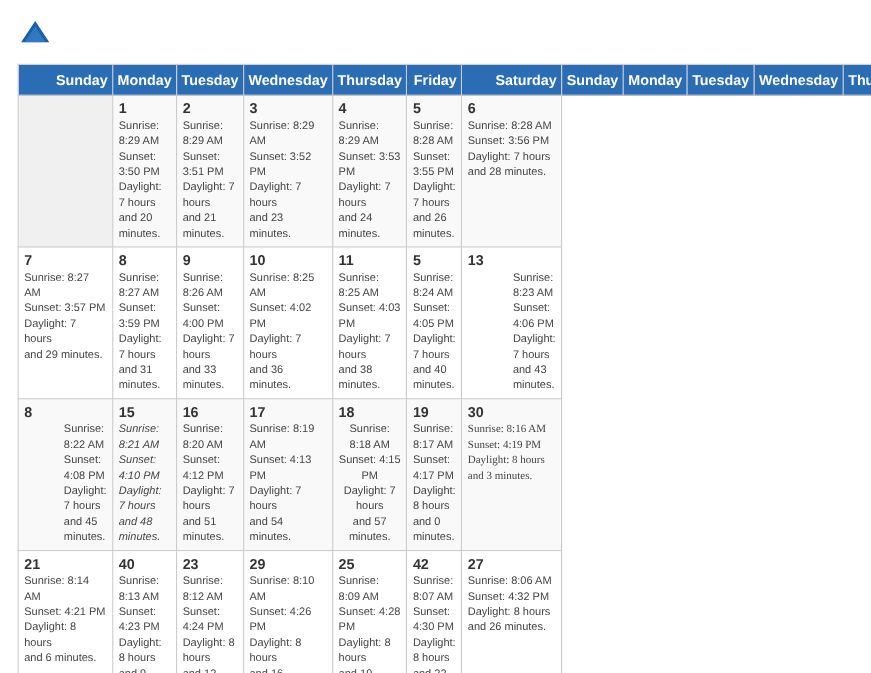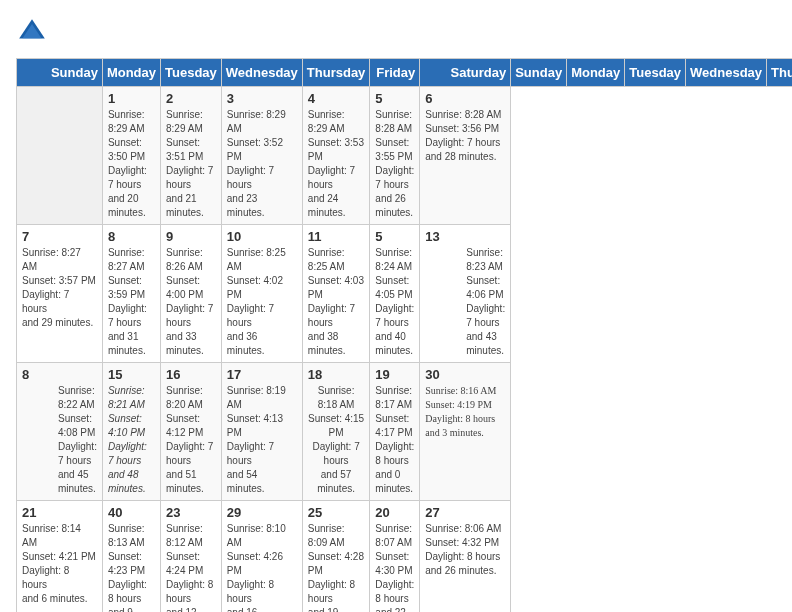--- a/index.html
+++ b/index.html
@@ -312,21 +312,21 @@
 and 16 minutes.</div>
         </td>
         <td>
           <span class="day-number">25</span>
           <div class="day-info" style="white-space: pre-line;">Sunrise: 8:09 AM
 Sunset: 4:28 PM
 Daylight: 8 hours
 and 19 minutes.</div>
         </td>
         <td>
-          <span class="day-number">20</span>
+          <span class="day-number">42</span>
           <div class="day-info" style="white-space: pre-line;">Sunrise: 8:07 AM
 Sunset: 4:30 PM
 Daylight: 8 hours
 and 22 minutes.</div>
         </td>
         <td>
           <span class="day-number">27</span>
           <div class="day-info" style="white-space: pre-line;">Sunrise: 8:06 AM
 Sunset: 4:32 PM
 Daylight: 8 hours

